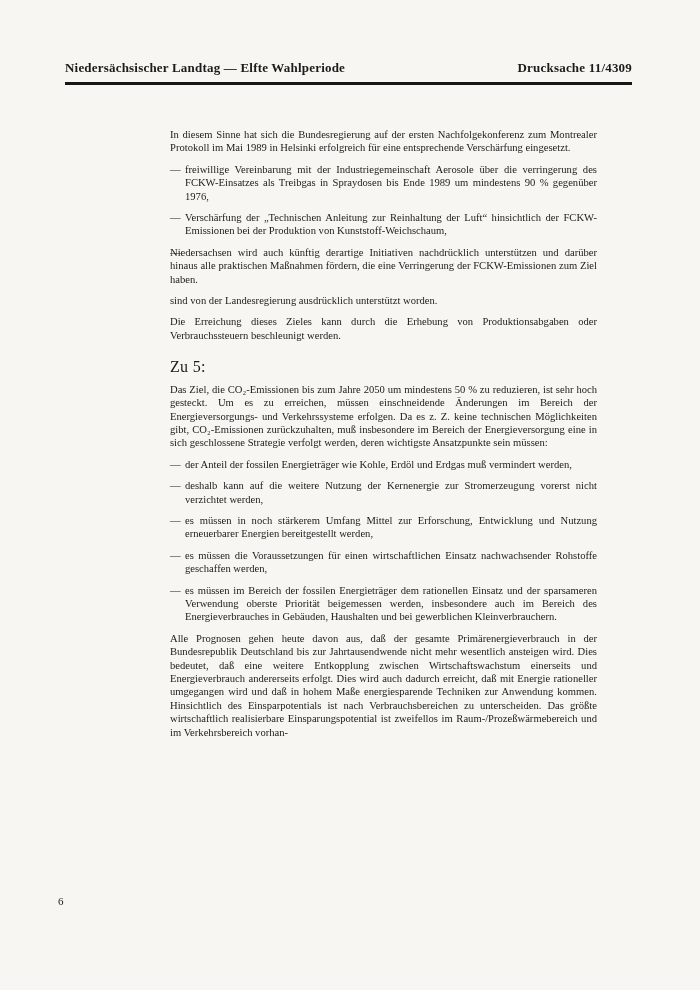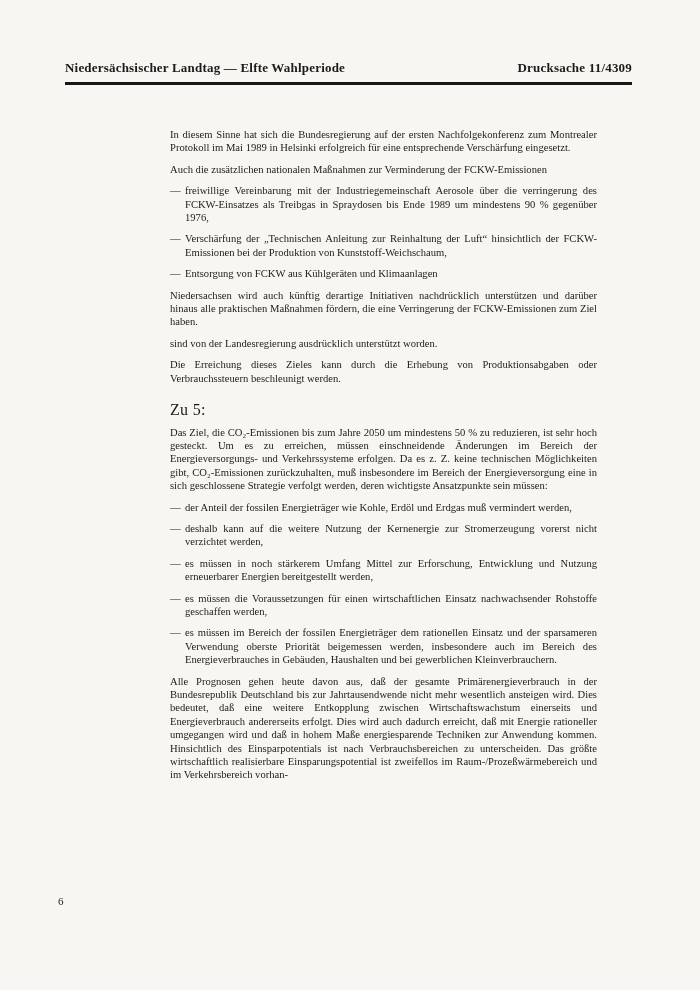--- a/index.html
+++ b/index.html
@@ -63,24 +63,23 @@
 
   <div class="header">
     <span>Niedersächsischer Landtag — Elfte Wahlperiode</span>
     <span>Drucksache 11/4309</span>
   </div>
 
   <div class="rule"></div>
 
   <div class="content" lang="de">
       <p class="paragraph">In diesem Sinne hat sich die Bundesregierung auf der ersten Nachfolgekonferenz zum Montrealer Protokoll im Mai 1989 in Helsinki erfolgreich für eine entsprechende Verschärfung eingesetzt.</p>
-      <p class="paragraph">Auch die zusätzlichen nationalen Maßnahmen zur Verminderung der FCKW-Emissionen</p>
       <p class="bullet"><span class="dash">—</span><span>freiwillige Vereinbarung mit der Industriegemeinschaft Aerosole über die verringerung des FCKW-Einsatzes als Treibgas in Spraydosen bis Ende 1989 um mindestens 90 % gegenüber 1976,</span></p>
       <p class="bullet"><span class="dash">—</span><span>Verschärfung der „Technischen Anleitung zur Reinhaltung der Luft“ hinsichtlich der FCKW-Emissionen bei der Produktion von Kunststoff-Weichschaum,</span></p>
-      <p class="bullet"><span class="dash">—</span><span>Entsorgung von FCKW aus Kühlgeräten und Klimaanlagen</span></p>
+      <p class="bullet"><span class="dash">—</span></p>
       <p class="paragraph">Niedersachsen wird auch künftig derartige Initiativen nachdrücklich unterstützen und darüber hinaus alle praktischen Maßnahmen fördern, die eine Verringerung der FCKW-Emissionen zum Ziel haben.</p>
       <p class="paragraph">sind von der Landesregierung ausdrücklich unterstützt worden.</p>
       <p class="paragraph">Die Erreichung dieses Zieles kann durch die Erhebung von Produktionsabgaben oder Verbrauchssteuern beschleunigt werden.</p>
       <h3 class="heading">Zu 5:</h3>
       <p class="paragraph">Das Ziel, die CO₂-Emissionen bis zum Jahre 2050 um mindestens 50 % zu reduzieren, ist sehr hoch gesteckt. Um es zu erreichen, müssen einschneidende Änderungen im Bereich der Energieversorgungs- und Verkehrssysteme erfolgen. Da es z. Z. keine technischen Möglichkeiten gibt, CO₂-Emissionen zurückzuhalten, muß insbesondere im Bereich der Energieversorgung eine in sich geschlossene Strategie verfolgt werden, deren wichtigste Ansatzpunkte sein müssen:</p>
       <p class="bullet"><span class="dash">—</span><span>der Anteil der fossilen Energieträger wie Kohle, Erdöl und Erdgas muß vermindert werden,</span></p>
       <p class="bullet"><span class="dash">—</span><span>deshalb kann auf die weitere Nutzung der Kernenergie zur Stromerzeugung vorerst nicht verzichtet werden,</span></p>
       <p class="bullet"><span class="dash">—</span><span>es müssen in noch stärkerem Umfang Mittel zur Erforschung, Entwicklung und Nutzung erneuerbarer Energien bereitgestellt werden,</span></p>
       <p class="bullet"><span class="dash">—</span><span>es müssen die Voraussetzungen für einen wirtschaftlichen Einsatz nachwachsender Rohstoffe geschaffen werden,</span></p>
       <p class="bullet"><span class="dash">—</span><span>es müssen im Bereich der fossilen Energieträger dem rationellen Einsatz und der sparsameren Verwendung oberste Priorität beigemessen werden, insbesondere auch im Bereich des Energieverbrauches in Gebäuden, Haushalten und bei gewerblichen Kleinverbrauchern.</span></p>

